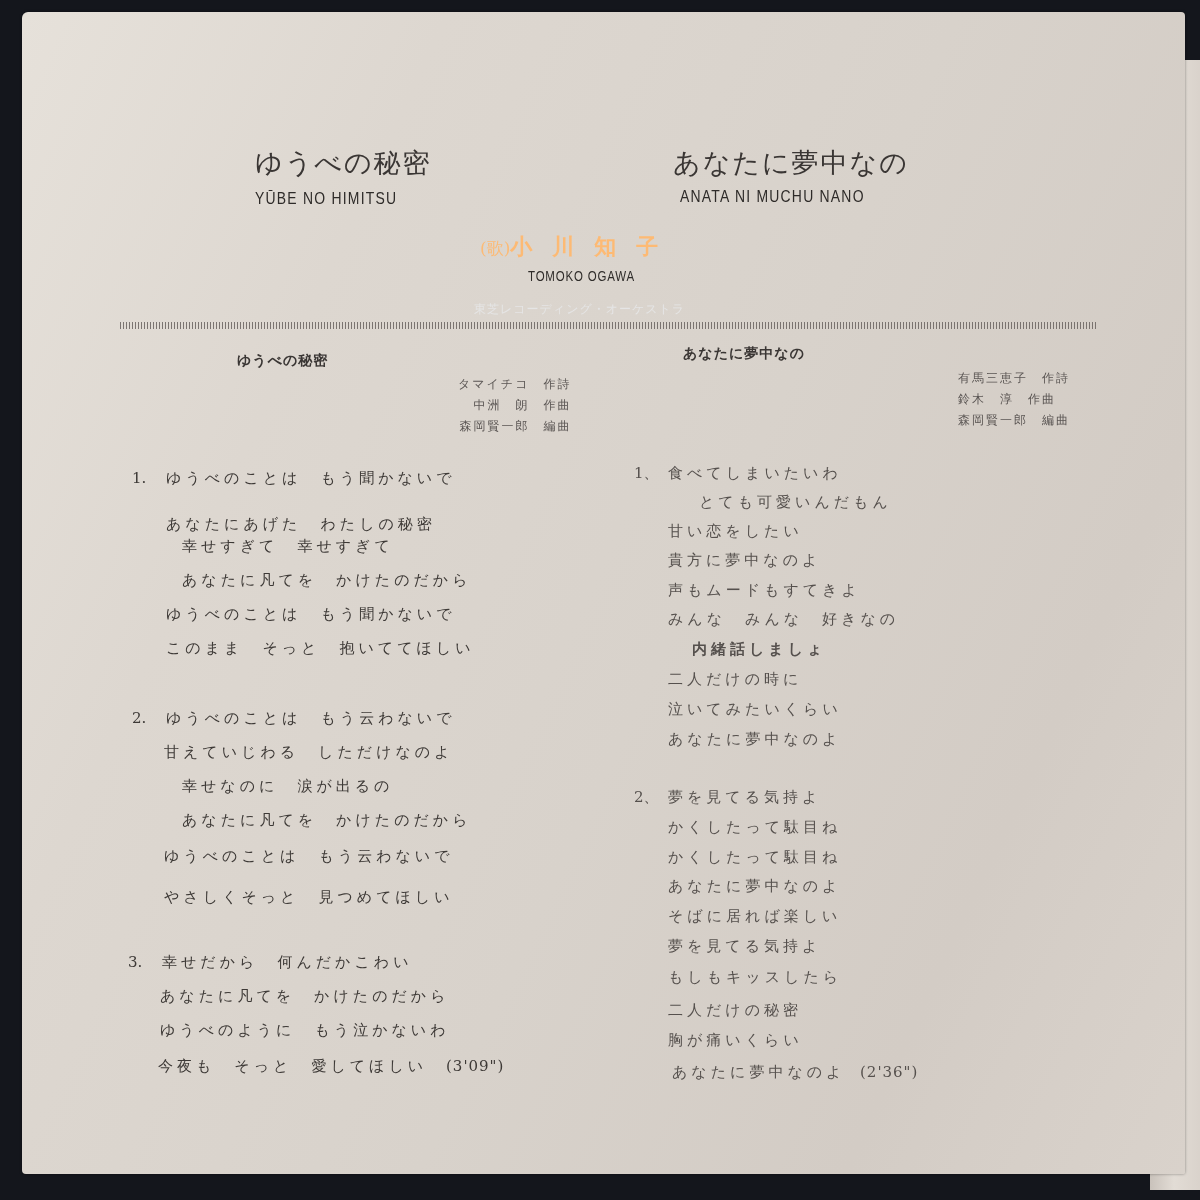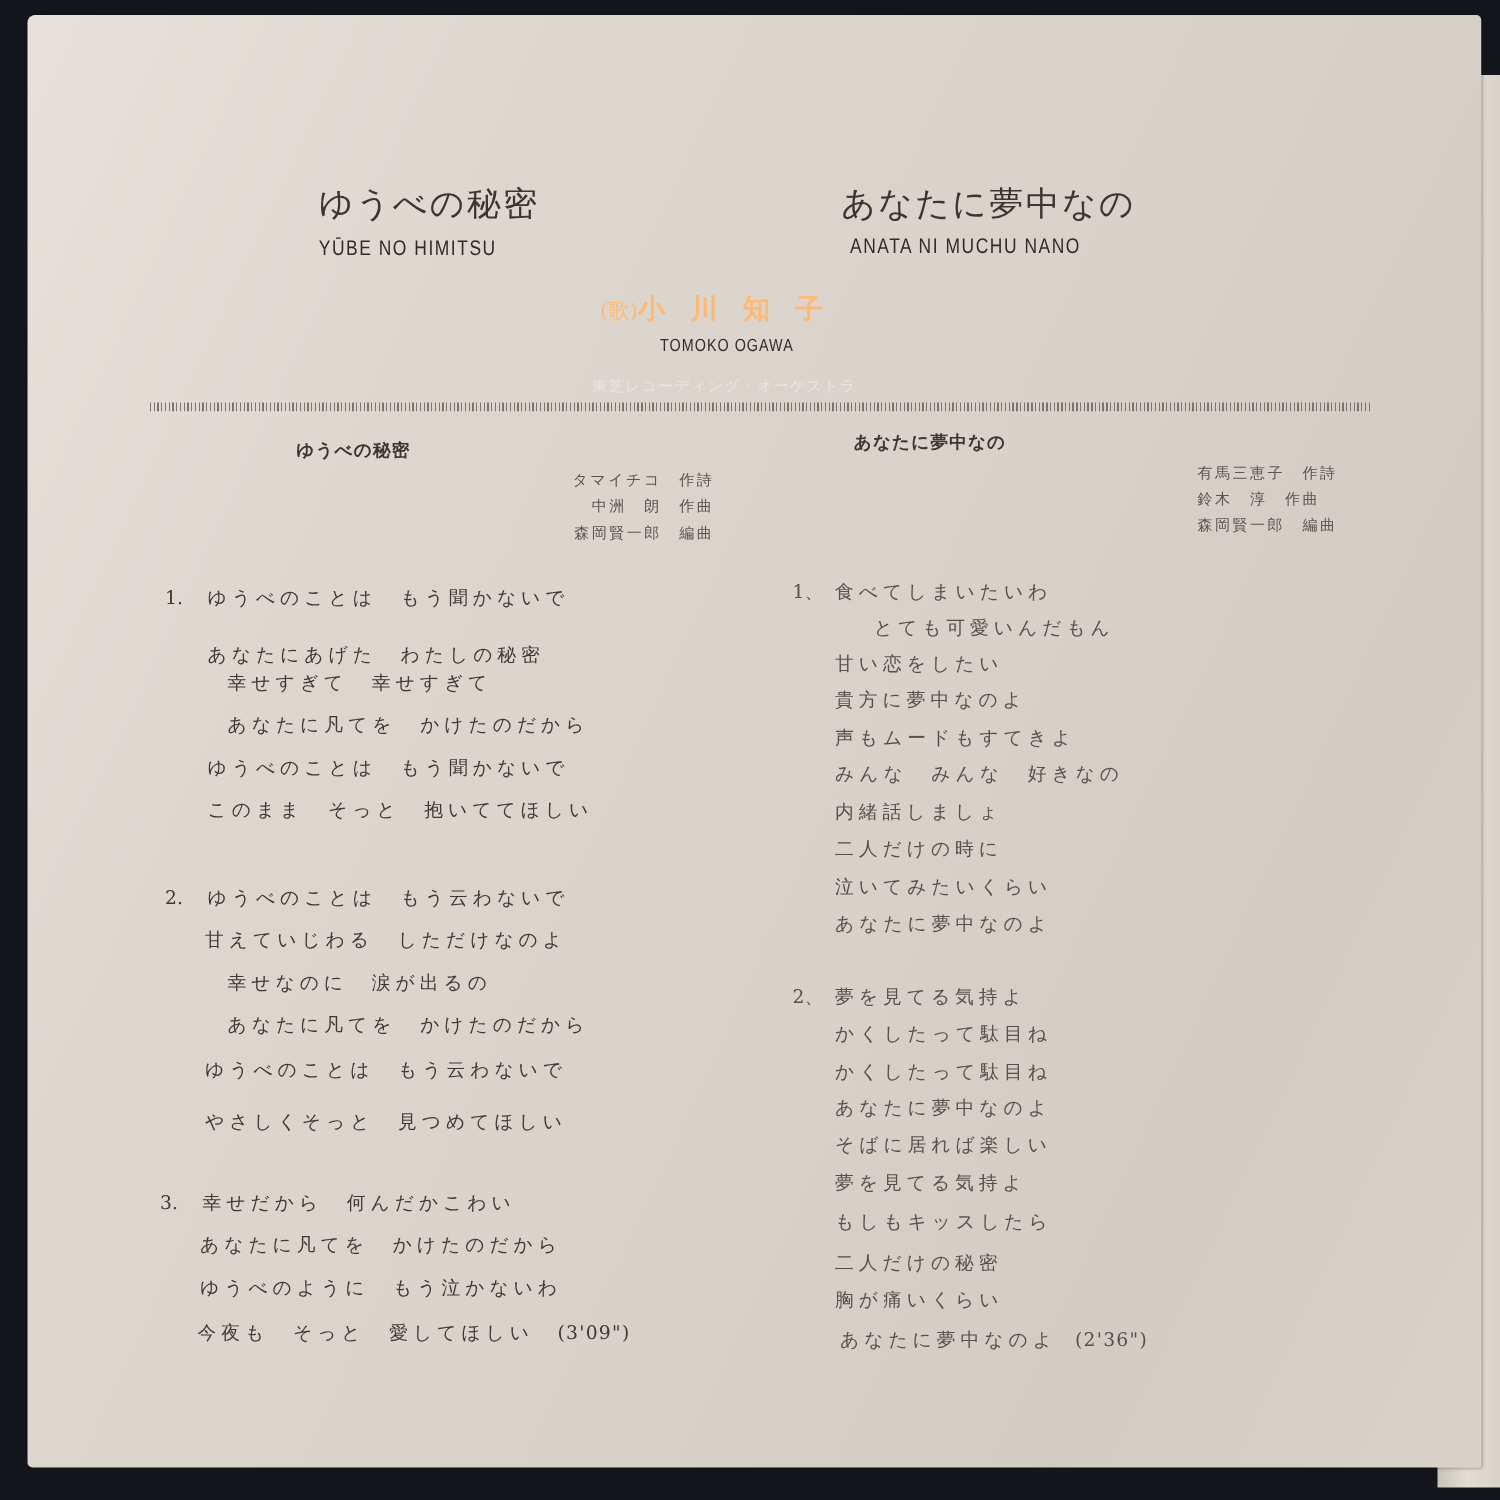--- a/index.html
+++ b/index.html
@@ -102,21 +102,21 @@
   </div>
 
   <div class="lyrics">
 
     <div class="line" style="left:634px; top:464px;"><span class="num">1、</span><span>食べてしまいたいわ</span></div>
     <div class="line" style="left:699px; top:493px;">とても可愛いんだもん</div>
     <div class="line" style="left:668px; top:522px;">甘い恋をしたい</div>
     <div class="line" style="left:668px; top:551px;">貴方に夢中なのよ</div>
     <div class="line" style="left:668px; top:581px;">声もムードもすてきよ</div>
     <div class="line" style="left:668px; top:610px;">みんな　みんな　好きなの</div>
-    <div class="line" style="left:668px; top:640px;">内緒話しましょ</div>
+    <div class="line" style="left:692px; top:640px;font-weight:bold;">内緒話しましょ</div>
     <div class="line" style="left:668px; top:670px;">二人だけの時に</div>
     <div class="line" style="left:668px; top:700px;">泣いてみたいくらい</div>
     <div class="line" style="left:668px; top:730px;">あなたに夢中なのよ</div>
 
     <div class="line" style="left:634px; top:788px;"><span class="num">2、</span><span>夢を見てる気持よ</span></div>
     <div class="line" style="left:668px; top:818px;">かくしたって駄目ね</div>
     <div class="line" style="left:668px; top:848px;">かくしたって駄目ね</div>
     <div class="line" style="left:668px; top:877px;">あなたに夢中なのよ</div>
     <div class="line" style="left:668px; top:907px;">そばに居れば楽しい</div>
     <div class="line" style="left:668px; top:937px;">夢を見てる気持よ</div>

